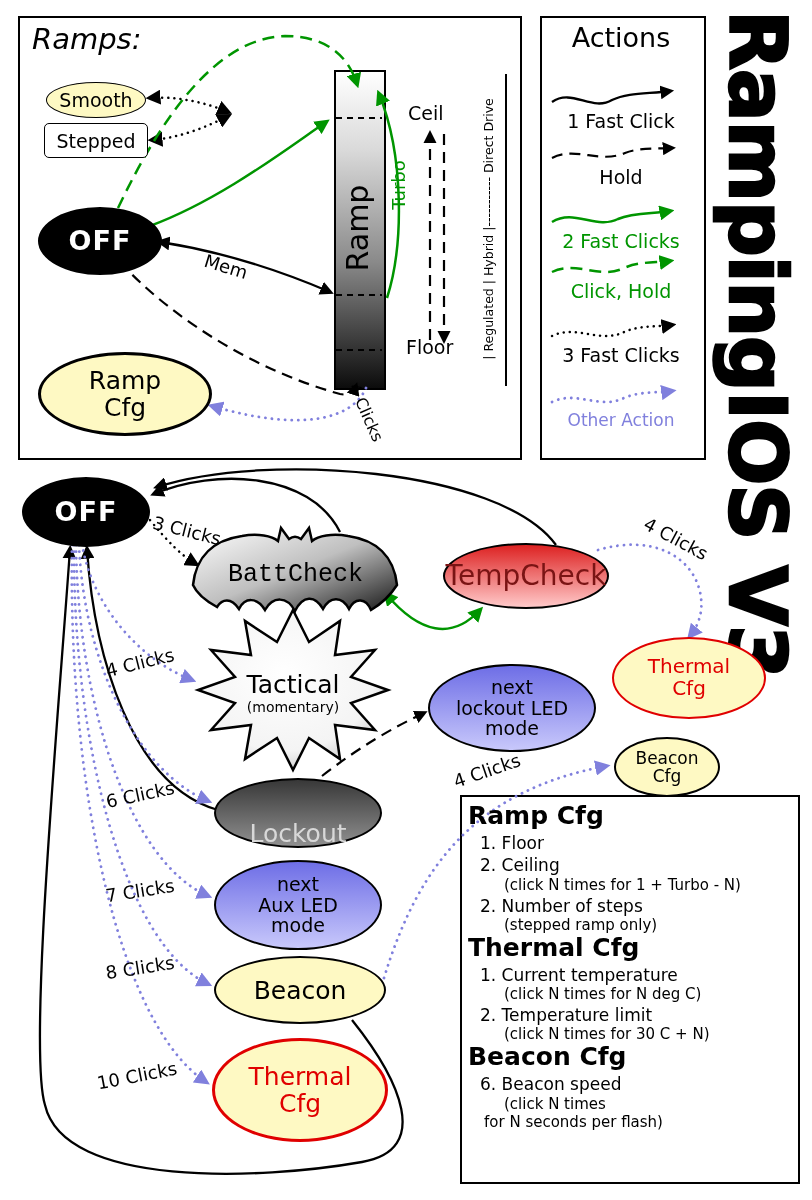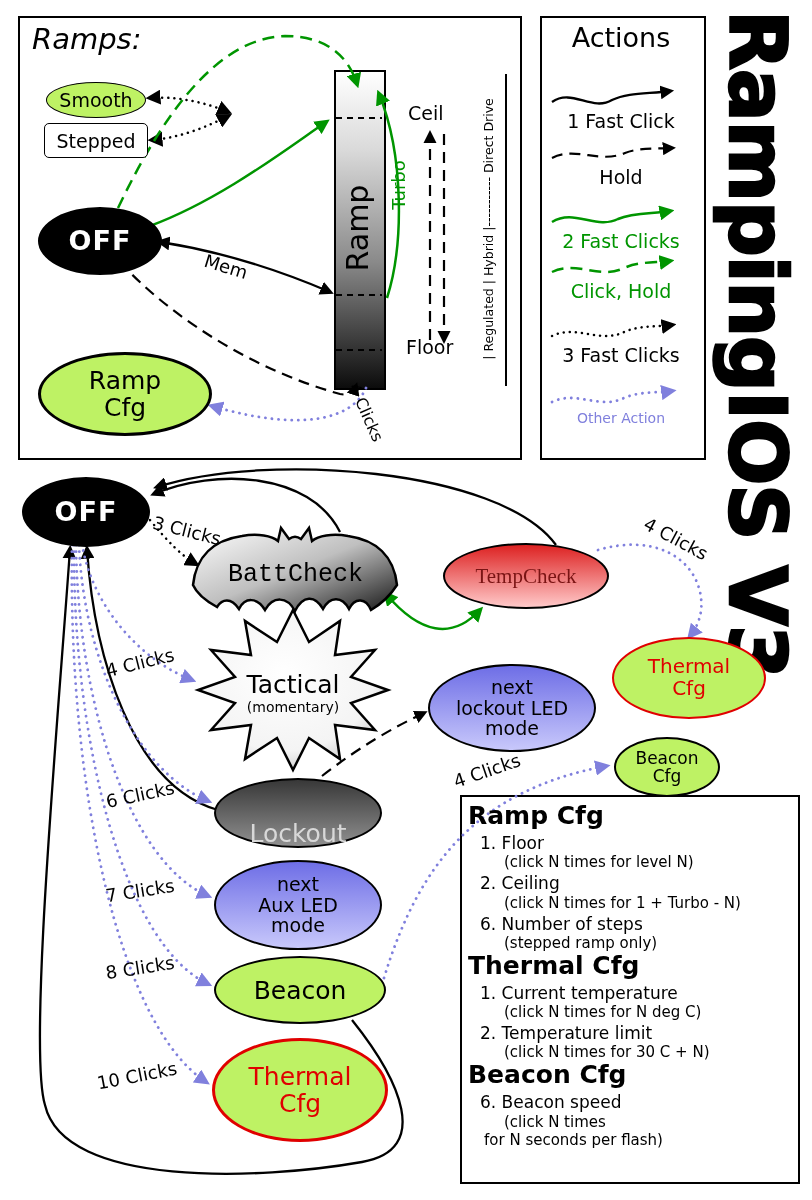--- a/index.html
+++ b/index.html
@@ -1,21 +1,21 @@
 <!DOCTYPE html>
 <html><head>
 <meta charset="utf-8">
 <style>
   html,body{margin:0;padding:0;background:#fff;}
   #canvas{position:relative;width:812px;height:1200px;background:#fff;overflow:hidden;
           font-family:"DejaVu Sans",sans-serif;color:#000;}
   .abs{position:absolute;}
   .panel{border:2.5px solid #000;background:#fff;z-index:1;}
   .ell{border-radius:50%;display:flex;flex-direction:column;align-items:center;justify-content:center;
-       text-align:center;background:#bef264;border:2px solid #000;z-index:10;line-height:1.08;}
+       text-align:center;background:#fef9c3;border:2px solid #000;z-index:10;line-height:1.08;}
   .ctr{display:flex;align-items:center;justify-content:center;text-align:center;}
   .lbl{z-index:12;white-space:nowrap;text-align:center;}
   svg.layer{position:absolute;left:0;top:0;z-index:5;}
   .node-text{z-index:11;text-align:center;}
   #title{z-index:2;font-weight:bold;-webkit-text-stroke:2.5px #000;letter-spacing:-1px;
          font-size:78px;text-align:center;white-space:nowrap;}
   .cfg-h{font-size:25px;font-weight:bold;line-height:1.15;}
   .cfg-i{font-size:17px;margin-left:12px;line-height:1.2;margin-top:2px;}
   .cfg-s{font-size:15px;margin-left:36px;line-height:1.2;}
   .green{color:#009500;}
@@ -151,30 +151,30 @@
     <div>Ramp</div>
     <div>Cfg</div>
   </div>
 
   <div class="abs ctr" style="left:540px;top:22px;width:162px;font-size:27px;z-index:12;">Actions</div>
   <div class="abs lbl" style="left:540px;top:110px;width:162px;font-size:19px;">1 Fast Click</div>
   <div class="abs lbl" style="left:540px;top:166px;width:162px;font-size:19px;">Hold</div>
   <div class="abs lbl green" style="left:540px;top:230px;width:162px;font-size:19px;">2 Fast Clicks</div>
   <div class="abs lbl green" style="left:540px;top:280px;width:162px;font-size:19px;">Click, Hold</div>
   <div class="abs lbl" style="left:540px;top:344px;width:162px;font-size:19px;">3 Fast Clicks</div>
-  <div class="abs lbl blue" style="left:540px;top:410px;width:162px;font-size:14px;">Other Action</div>
+  <div class="abs lbl blue" style="left:540px;top:410px;width:162px;font-size:17px;">Other Action</div>
 
   <div class="abs ell" style="left:22px;top:477px;width:124px;height:66px;background:#000;border-color:#000;">
     <div style="color:#fff;font-weight:bold;font-size:27px;letter-spacing:1px;">OFF</div>
   </div>
 
   <div class="abs node-text" style="left:198px;top:560px;width:195px;font-size:25px;font-family:Liberation Mono, monospace;">BattCheck</div>
 
   <div class="abs ell" style="left:443px;top:543px;width:162px;height:62px;background:linear-gradient(180deg,#dd2222,#ffc9c9);">
-    <div style="font-size:21px;color:#7a1414;font-family:Liberation Serif, serif;">TempCheck</div>
+    <div style="font-size:28px;color:#7a1414;">TempCheck</div>
   </div>
 
   <div class="abs ell" style="left:612px;top:637px;width:150px;height:78px;border:2.5px solid #e00000;">
     <div class="red" style="font-size:20px;">Thermal</div>
     <div class="red" style="font-size:20px;">Cfg</div>
   </div>
 
   <div class="abs node-text" style="left:203px;top:670px;width:180px;font-size:25px;">Tactical</div>
   <div class="abs node-text" style="left:203px;top:699px;width:180px;font-size:14px;">(momentary)</div>
 
@@ -213,24 +213,23 @@
   <div class="abs lbl" style="left:100px;top:784px;width:80px;font-size:18px;transform:rotate(-12deg);">6 Clicks</div>
   <div class="abs lbl" style="left:100px;top:880px;width:80px;font-size:18px;transform:rotate(-9deg);">7 Clicks</div>
   <div class="abs lbl" style="left:100px;top:957px;width:80px;font-size:18px;transform:rotate(-9deg);">8 Clicks</div>
   <div class="abs lbl" style="left:92px;top:1065px;width:90px;font-size:18px;transform:rotate(-11deg);">10 Clicks</div>
   <div class="abs lbl" style="left:636px;top:528px;width:80px;font-size:18px;transform:rotate(28deg);">4 Clicks</div>
   <div class="abs lbl" style="left:447px;top:760px;width:80px;font-size:18px;transform:rotate(-19deg);">4 Clicks</div>
 
   <div class="abs" style="left:468px;top:802px;width:322px;z-index:12;">
     <div class="cfg-h">Ramp Cfg</div>
     <div class="cfg-i">1. Floor</div>
-    <div class="cfg-s">(click N times for level N)</div>
     <div class="cfg-i">2. Ceiling</div>
     <div class="cfg-s">(click N times for 1 + Turbo - N)</div>
-    <div class="cfg-i">6. Number of steps</div>
+    <div class="cfg-i">2. Number of steps</div>
     <div class="cfg-s">(stepped ramp only)</div>
     <div class="cfg-h">Thermal Cfg</div>
     <div class="cfg-i">1. Current temperature</div>
     <div class="cfg-s">(click N times for N deg C)</div>
     <div class="cfg-i">2. Temperature limit</div>
     <div class="cfg-s">(click N times for 30 C + N)</div>
     <div class="cfg-h">Beacon Cfg</div>
     <div class="cfg-i">6. Beacon speed</div>
     <div class="cfg-s">(click N times</div>
     <div class="cfg-s" style="margin-left:16px;">for N seconds per flash)</div>

